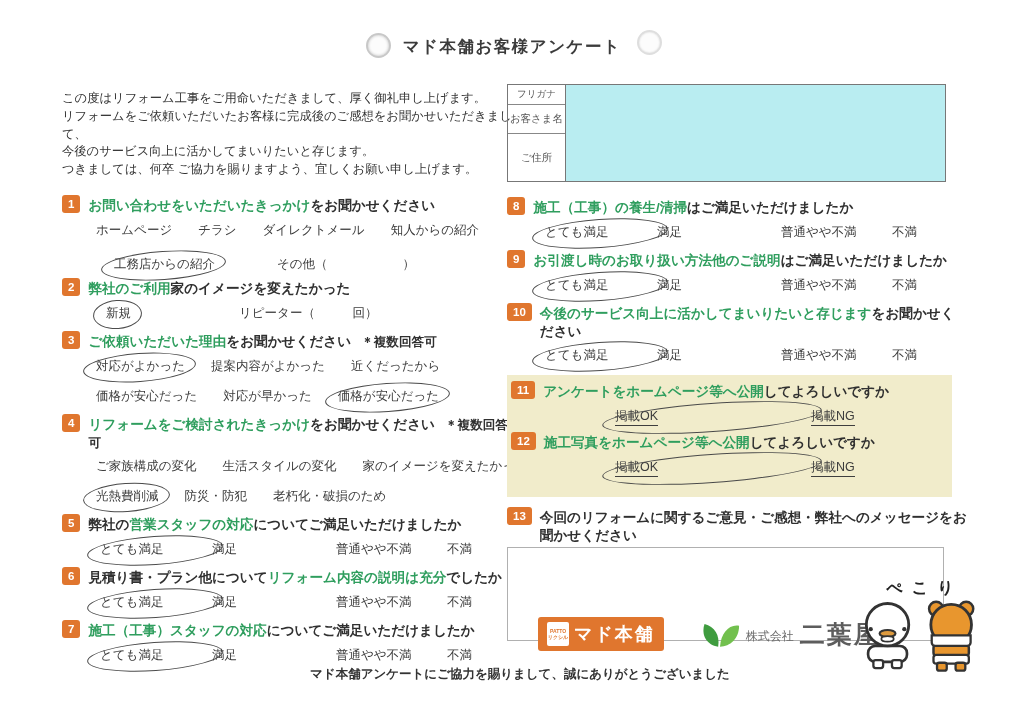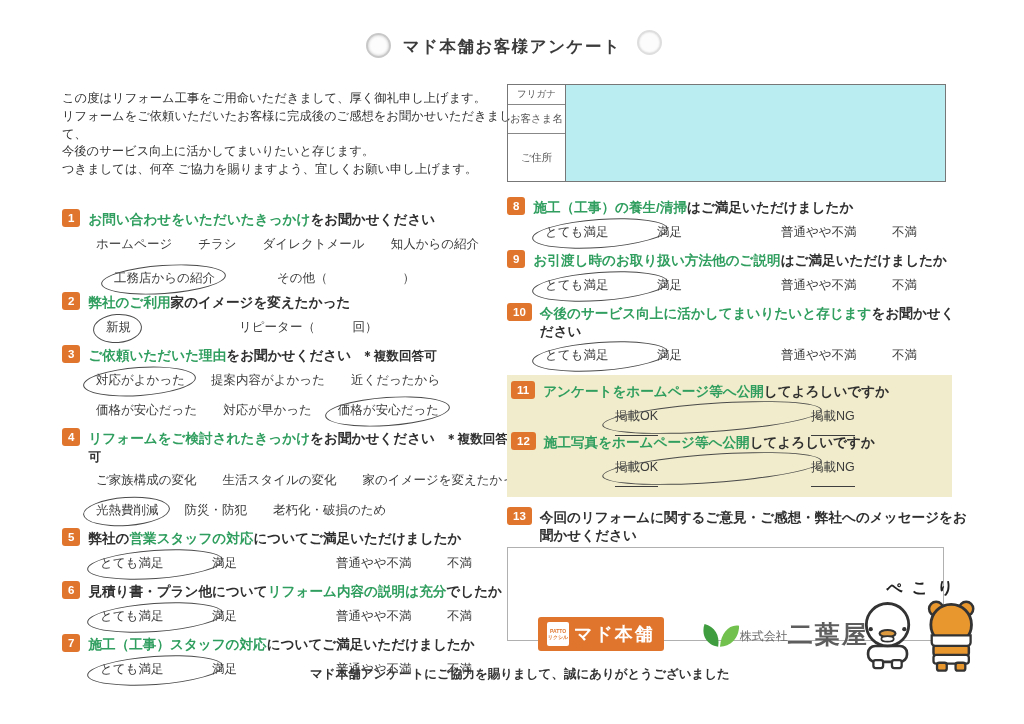--- a/index.html
+++ b/index.html
@@ -11,21 +11,21 @@
          font-size:16.5px;font-weight:bold;letter-spacing:1.5px;color:#3b3b3b;}
   .hole{position:absolute;width:21px;height:21px;border-radius:50%;
         border:2px solid #c8c8c8;background:#fcfcfc;box-shadow:inset 0 0 3px #c0c0c0;}
   .hole.left{left:366px;top:33px;}
   .hole.right{left:637px;top:30px;border-color:#dedede;box-shadow:inset 0 0 2px #d5d5d5;}
 
   
   .col-left{position:absolute;left:62px;top:90px;width:452px;}
   .col-right{position:absolute;left:507px;top:84px;width:460px;}
 
-  .intro{font-size:12.3px;line-height:1.45;color:#333;margin-bottom:32px;}
+  .intro{font-size:12.3px;line-height:1.45;color:#333;margin-bottom:18px;}
 
   
   .customer-box{display:flex;width:437px;height:96px;border:1px solid #777;margin-bottom:17px;}
   .cb-labels{width:57px;display:flex;flex-direction:column;border-right:1px solid #777;}
   .cb-cell{display:flex;align-items:center;justify-content:center;color:#555;
            border-bottom:1px solid #888;}
   .cb-cell.r1{height:19px;font-size:9.5px;}
   .cb-cell.r2{height:28px;font-size:10.5px;}
   .cb-cell.r3{flex:1;font-size:10.5px;border-bottom:none;}
   .cb-fill{flex:1;background:#b9edf1;}
@@ -49,36 +49,36 @@
   .row-sat .opt:nth-child(1){width:112px;}
   .row-sat .opt:nth-child(2){width:77px;}
   .row-sat .opt:nth-child(3){width:72px;text-align:right;}
   .row-sat .opt:nth-child(4){width:86px;}
   .row-pub{padding-left:104px;}
   .row-pub .opt:nth-child(1){width:196px;}
 
   .opt{position:relative;display:inline-block;white-space:nowrap;}
   .circled::after{content:"";position:absolute;left:-13px;right:-11px;top:-5px;bottom:-7px;
         border:1.6px solid #4b4b4b;border-radius:50%;transform:rotate(-4deg);pointer-events:none;}
-  .ul .opt-label{border-bottom:1.4px solid #3e3e3e;padding-bottom:12px;}
+  .ul .opt-label{border-bottom:1.4px solid #3e3e3e;padding-bottom:2px;}
 
   .yellow-box{background:#f1eccb;padding:8px 8px 12px 4px;margin:6px 0 12px;width:445px;box-sizing:border-box;}
   .yellow-box .q{margin-bottom:4px;}
 
   .comment-box{width:435px;height:92px;border:1px solid #b0b0b0;background:#fff;margin-top:2px;}
 
   
   .logo-row{position:absolute;left:538px;top:617px;display:flex;align-items:center;gap:36px;}
   .madohonpo{display:flex;align-items:center;gap:5px;background:#e0762e;
              padding:5px 9px;border-radius:3px;}
   .patto-box{background:#fff;border-radius:2px;width:22px;height:24px;display:flex;
              flex-direction:column;align-items:center;justify-content:center;color:#e0762e;
              font-weight:bold;font-size:5px;line-height:1.3;letter-spacing:0;}
   .brand-text{color:#fff;font-weight:bold;font-size:18px;letter-spacing:2px;}
-  .company{display:flex;align-items:center;color:#6a6a6a;}
+  .company{display:flex;align-items:center;gap:6px;color:#6a6a6a;}
   .company .prefix{font-size:12px;margin-top:4px;}
   .company .name{font-size:25px;letter-spacing:2px;color:#5d5d5d;font-weight:bold;}
   .mascots{position:absolute;left:849px;top:578px;width:145px;text-align:center;}
   .mascot-caption{font-size:16px;font-weight:bold;color:#222;letter-spacing:9px;
                   padding-left:6px;margin-bottom:1px;}
   .thankyou{position:absolute;top:666px;left:240px;width:560px;text-align:center;
             font-size:12.5px;font-weight:bold;color:#333;}
 </style>
 </head>
 <body>

